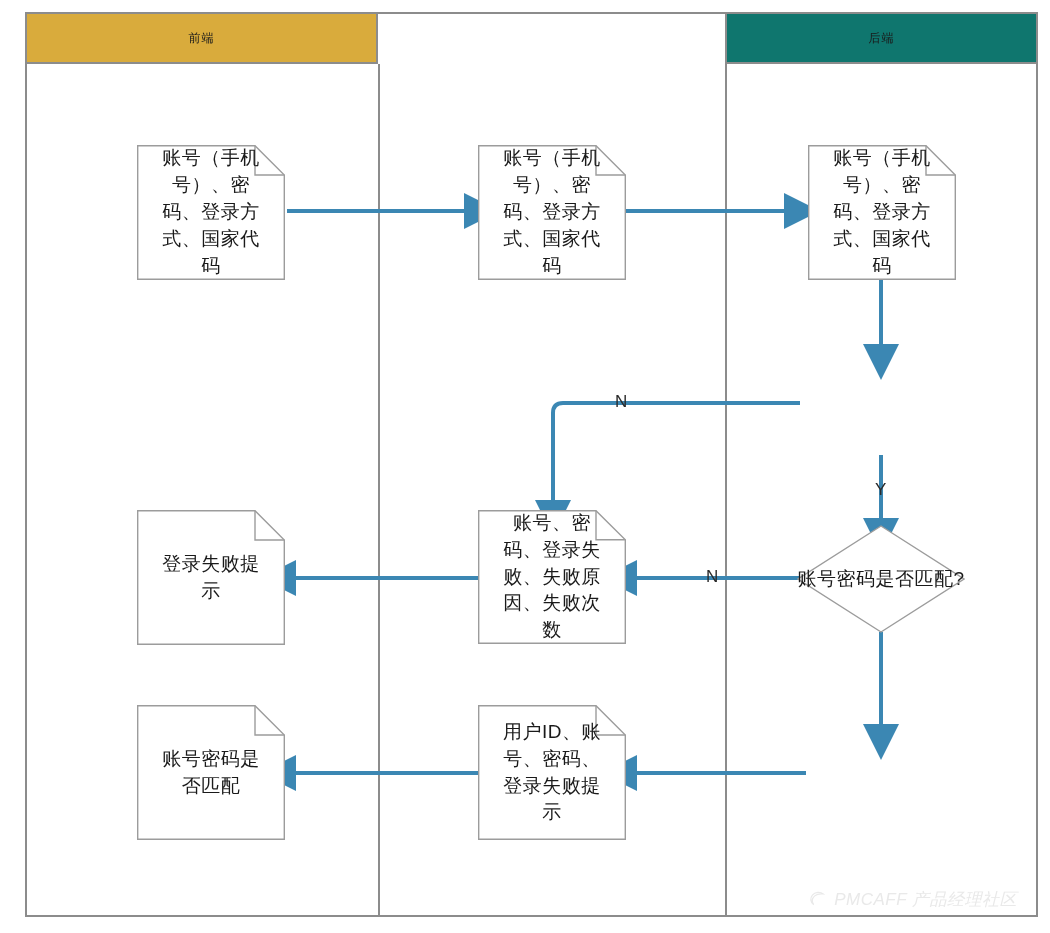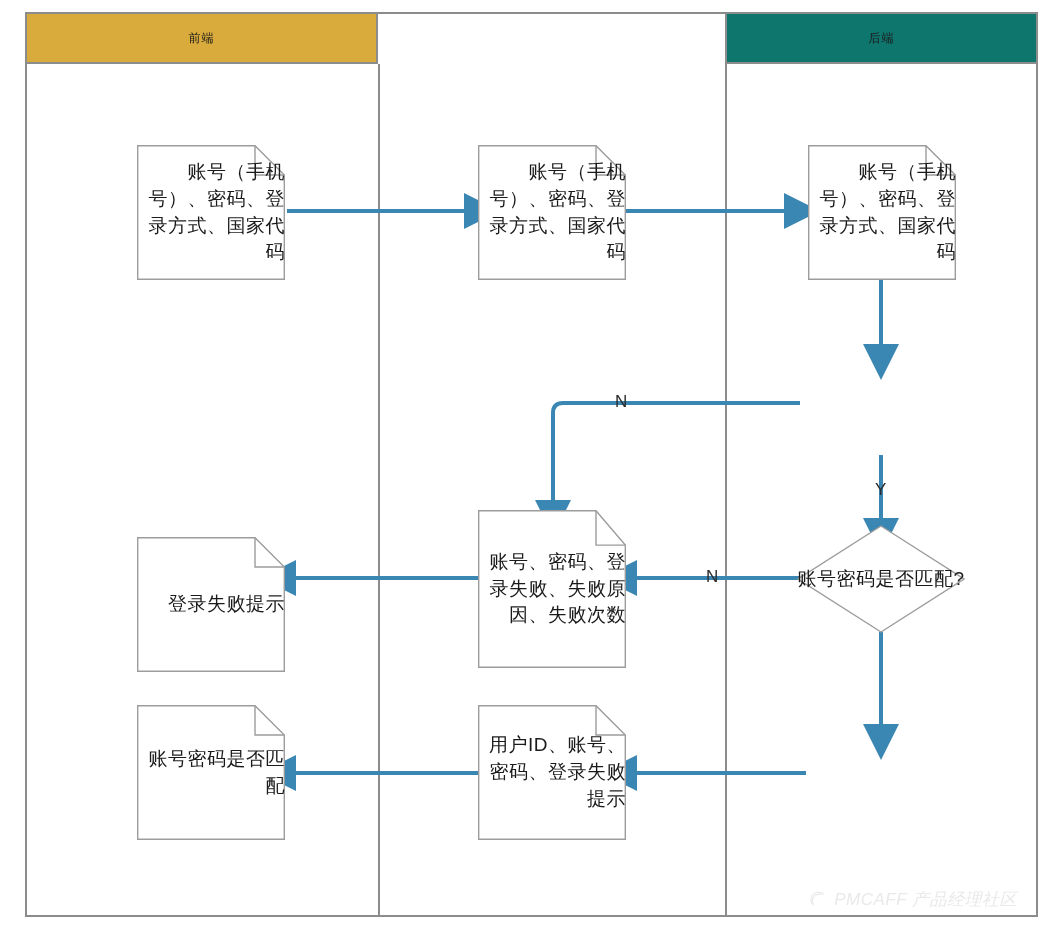--- a/index.html
+++ b/index.html
@@ -73,23 +73,22 @@
     position: absolute;
     left: 0;
     top: 0;
     width: 100%;
     height: 100%;
     overflow: visible;
   }
   .doc .doc-text {
     position: relative;
     z-index: 2;
-    padding: 0 0;
-    width: 100%;
-    text-align: right;
+    padding: 0 16px;
+    width: 100%;
   }
   .doc.overflow .doc-text {
     position: absolute;
     left: 0;
     top: 50%;
     transform: translateY(-50%);
   }
 
   
   .diamond {
@@ -231,29 +230,29 @@
   </div>
 
 
   <div class="diamond" style="left:797px; top:525px; width:168px; height:108px;">
     <svg class="dia-svg" viewBox="0 0 168 108" preserveAspectRatio="none">
       <path d="M84,1 L167,54 L84,107 L1,54 Z" fill="#ffffff" stroke="#9c9c9c" stroke-width="1.4" vector-effect="non-scaling-stroke"></path>
     </svg>
     <div class="dia-text">账号密码是否匹配?</div>
   </div>
 
-  <div class="doc" style="left:478px; top:510px; width:148px; height:158px;">
+  <div class="doc" style="left:478px; top:510px; width:148px; height:134px;">
     <svg class="doc-svg" viewBox="0 0 148 135" preserveAspectRatio="none">
       <path d="M0.7,0.7 L118,0.7 L147.3,30 L147.3,134.3 L0.7,134.3 Z" fill="#ffffff" stroke="#9c9c9c" stroke-width="1.4" vector-effect="non-scaling-stroke"></path>
       <path d="M118,0.7 L118,30 L147.3,30" fill="none" stroke="#9c9c9c" stroke-width="1.4" vector-effect="non-scaling-stroke"></path>
     </svg>
     <div class="doc-text">账号、密码、登录失败、失败原因、失败次数</div>
   </div>
 
-  <div class="doc" style="left:137px; top:510px; width:148px; height:135px;margin-top:27px;">
+  <div class="doc" style="left:137px; top:510px; width:148px; height:135px;">
     <svg class="doc-svg" viewBox="0 0 148 135" preserveAspectRatio="none">
       <path d="M0.7,0.7 L118,0.7 L147.3,30 L147.3,134.3 L0.7,134.3 Z" fill="#ffffff" stroke="#9c9c9c" stroke-width="1.4" vector-effect="non-scaling-stroke"></path>
       <path d="M118,0.7 L118,30 L147.3,30" fill="none" stroke="#9c9c9c" stroke-width="1.4" vector-effect="non-scaling-stroke"></path>
     </svg>
     <div class="doc-text">登录失败提示</div>
   </div>
 
 
   <div class="doc" style="left:478px; top:705px; width:148px; height:135px;">
     <svg class="doc-svg" viewBox="0 0 148 135" preserveAspectRatio="none">

